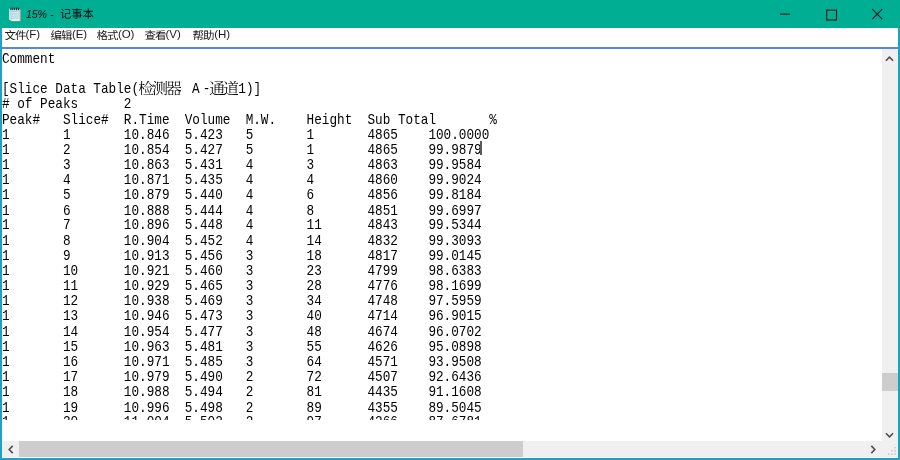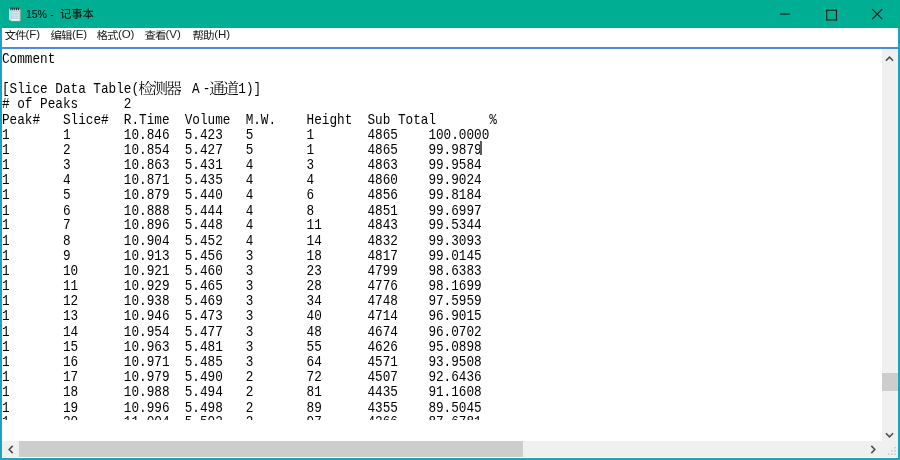--- a/index.html
+++ b/index.html
@@ -3,21 +3,21 @@
 <meta charset="utf-8">
 <style>
   * { margin:0; padding:0; box-sizing:border-box; }
   html,body { width:900px; height:460px; overflow:hidden; background:#fff;
     font-family:"Liberation Sans", sans-serif; }
   .window { position:relative; width:900px; height:460px; background:#fff; overflow:hidden; }
 
   .titlebar { position:absolute; left:0; top:0; width:900px; height:28px; background:#00AE94; }
   .app-icon { position:absolute; left:7px; top:6.5px; width:15px; height:15px; }
   .title-prefix { position:absolute; left:26px; top:7.6px; font-size:10.6px; line-height:13px;
-     color:#0a0a0a; letter-spacing:-0.1px; }
+     color:#0a0a0a; letter-spacing:-0.1px;font-style:italic; }
   .title-dash { position:absolute; left:50.3px; top:7.6px; font-size:10.6px; line-height:13px; color:#0a0a0a; }
   .tcjk { position:absolute; left:60.3px; top:7.8px; color:#0a0a0a; }
   .cap-btn { position:absolute; top:0; width:46px; height:28px; }
   .cap-min { left:762px; } .cap-max { left:808px; } .cap-close { left:854px; }
 
   .menubar { position:absolute; left:2px; top:28px; width:896px; height:19px; background:#ffffff; }
   .menu-item { position:absolute; top:0; height:19px; padding:0 5px; display:flex; align-items:flex-start; }
   .mcjk { display:block; color:#1b1b1b; margin-top:1.6px; }
   .accel { font-size:11.5px; color:#1b1b1b; line-height:11.5px; margin-top:0.8px; letter-spacing:-0.1px; }
   .menurule { position:absolute; left:2px; top:47px; width:896px; height:1.6px; background:#5289D8; }

